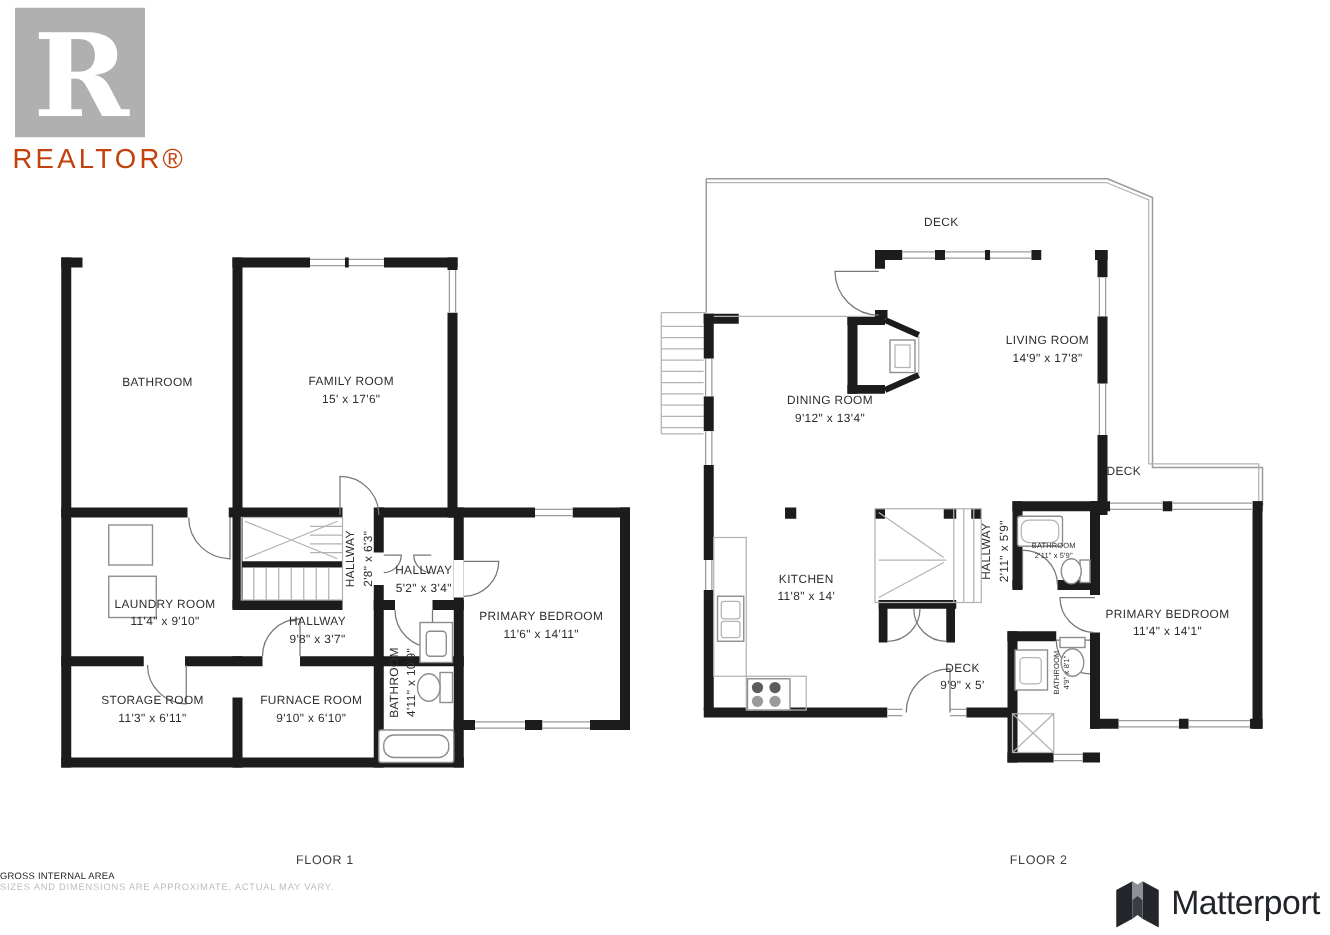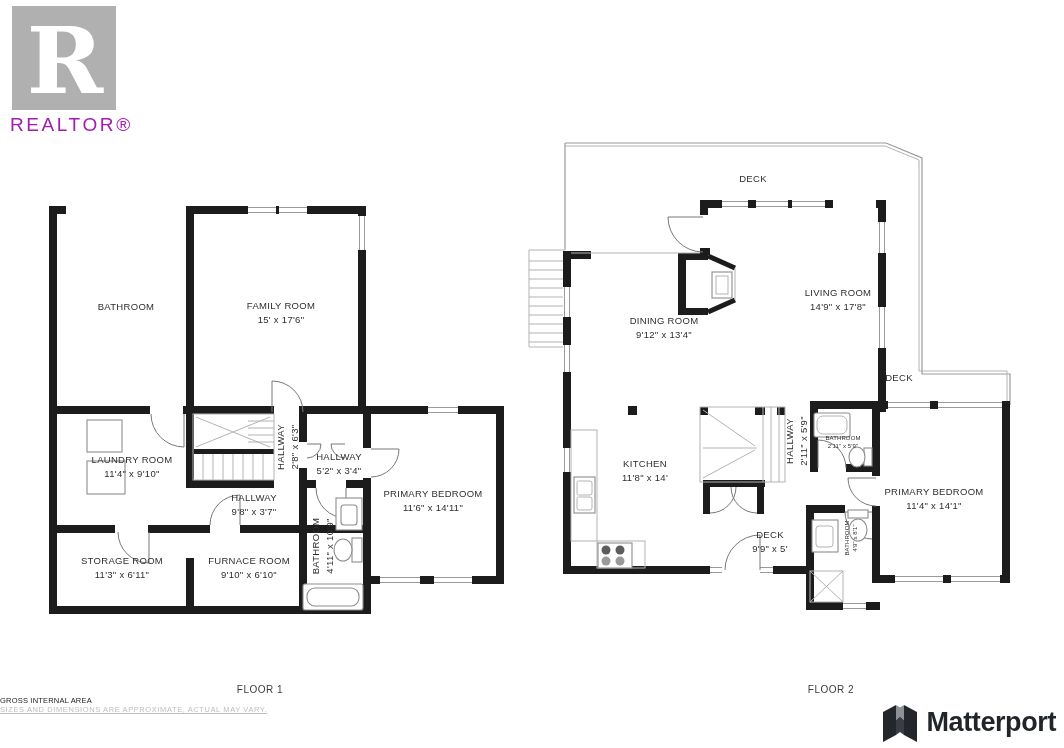--- a/index.html
+++ b/index.html
@@ -7,27 +7,27 @@
          font-family:"Liberation Sans",sans-serif;}
   svg{display:block;}
   .plan{position:absolute;}
   .lbl{position:absolute;transform:translate(-50%,-50%);text-align:center;
        font-size:9.5px;line-height:1.45;letter-spacing:.3px;color:#2e2e2e;white-space:nowrap;}
   .lbl.v{transform:translate(-50%,-50%) rotate(-90deg);}
   .lbl.sm{font-size:6px;line-height:1.25;letter-spacing:.1px;}
   .floor-tag{position:absolute;transform:translate(-50%,-50%);font-size:10px;
        letter-spacing:.5px;color:#3c3c3c;white-space:nowrap;}
   #realtor{position:absolute;left:12px;top:6px;}
-  #realtor-word{position:absolute;left:10px;top:114px;font-size:19px;letter-spacing:2.6px;
-       color:#a21caf;font-weight:400;text-align:center;}
+  #realtor-word{position:absolute;left:10px;top:114px;font-size:22px;letter-spacing:2.6px;
+       color:#c2410c;font-weight:400;text-align:center;}
   #footer{position:absolute;left:0;top:696px;width:968px;text-align:left;
        font-size:7.5px;line-height:1.22;color:#222;letter-spacing:.2px;}
-  #footer .dim{color:#bdbdbd;letter-spacing:.6px;text-decoration:underline;}
+  #footer .dim{color:#bdbdbd;letter-spacing:.6px;}
   #matterport{position:absolute;right:8px;top:702px;display:flex;align-items:center;gap:8px;}
-  #matterport .word{font-size:27px;font-weight:bold;color:#212429;letter-spacing:-.4px;}
+  #matterport .word{font-size:27px;font-weight:normal;color:#212429;letter-spacing:-.4px;}
   .thin{stroke:#9a9a9a;stroke-width:1.2;fill:none;}
   .thin2{stroke:#b3b3b3;stroke-width:1;fill:none;}
   .arc{stroke:#787878;stroke-width:1;fill:none;}
   .fix{stroke:#8d8d8d;stroke-width:1.1;fill:#fff;}
   .wall{fill:#1c1c1c;}
   .win{fill:#fff;}
   .winl{stroke:#9a9a9a;stroke-width:1;}
 </style>
 </head>
 <body>
@@ -285,21 +285,21 @@
     </g>
   </svg>
 
   <div class="lbl" style="left:126px;top:307px">
     <div>BATHROOM</div>
   </div>
   <div class="lbl" style="left:281px;top:313px">
     <div>FAMILY ROOM</div>
     <div>15' x 17'6"</div>
   </div>
-  <div class="lbl" style="left:132px;top:467px">
+  <div class="lbl" style="left:132px;top:491px">
     <div>LAUNDRY ROOM</div>
     <div>11'4" x 9'10"</div>
   </div>
   <div class="lbl v" style="left:288px;top:447px">
     <div>HALLWAY</div>
     <div>2'8" x 6'3"</div>
   </div>
   <div class="lbl" style="left:339px;top:464px">
     <div>HALLWAY</div>
     <div>5'2" x 3'4"</div>
@@ -321,21 +321,21 @@
     <div>9'10" x 6'10"</div>
   </div>
   <div class="lbl v" style="left:323px;top:546px">
     <div>BATHROOM</div>
     <div>4'11" x 10'9"</div>
   </div>
 
   <div class="lbl" style="left:753px;top:179px">
     <div>DECK</div>
   </div>
-  <div class="lbl" style="left:838px;top:300px">
+  <div class="lbl" style="left:838px;top:280px">
     <div>LIVING ROOM</div>
     <div>14'9" x 17'8"</div>
   </div>
   <div class="lbl" style="left:664px;top:328px">
     <div>DINING ROOM</div>
     <div>9'12" x 13'4"</div>
   </div>
   <div class="lbl" style="left:899px;top:378px">
     <div>DECK</div>
   </div>

